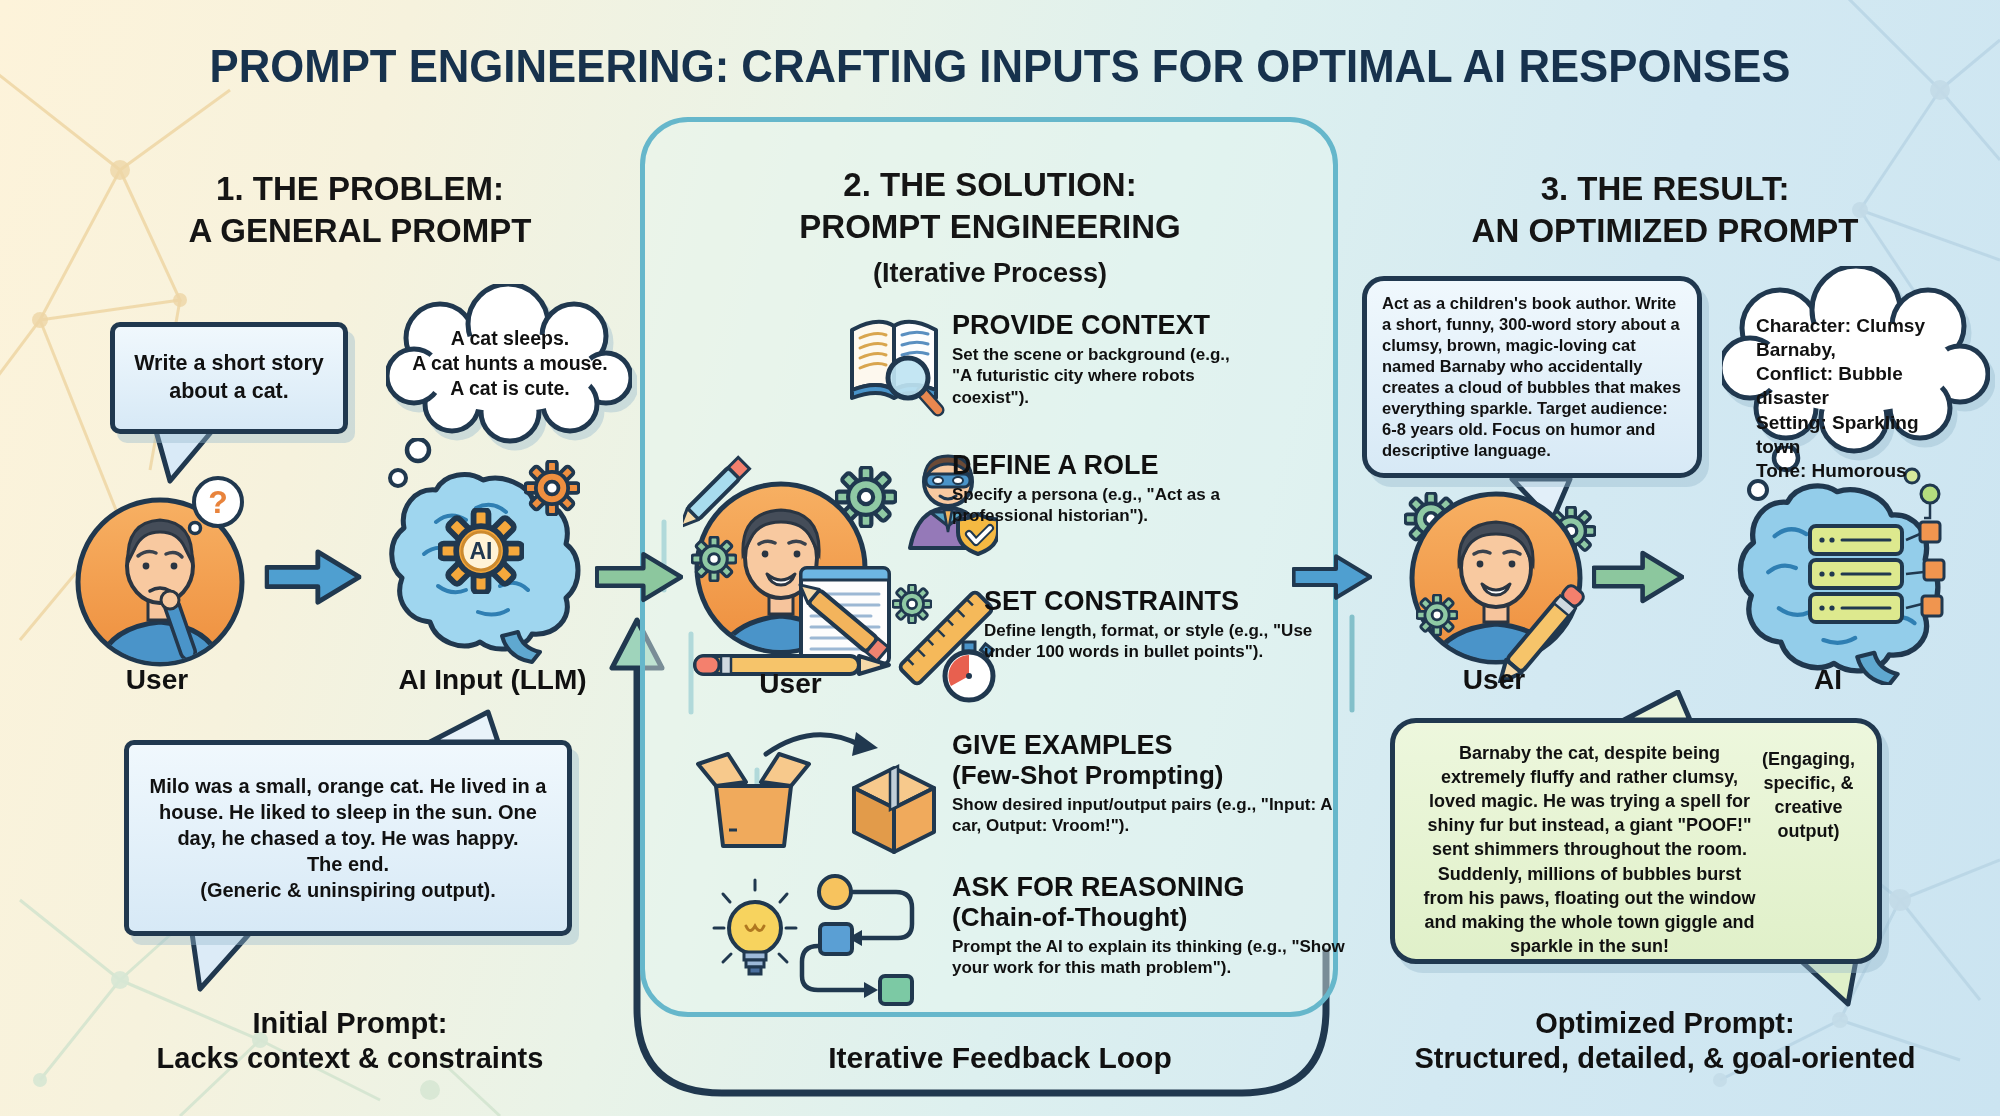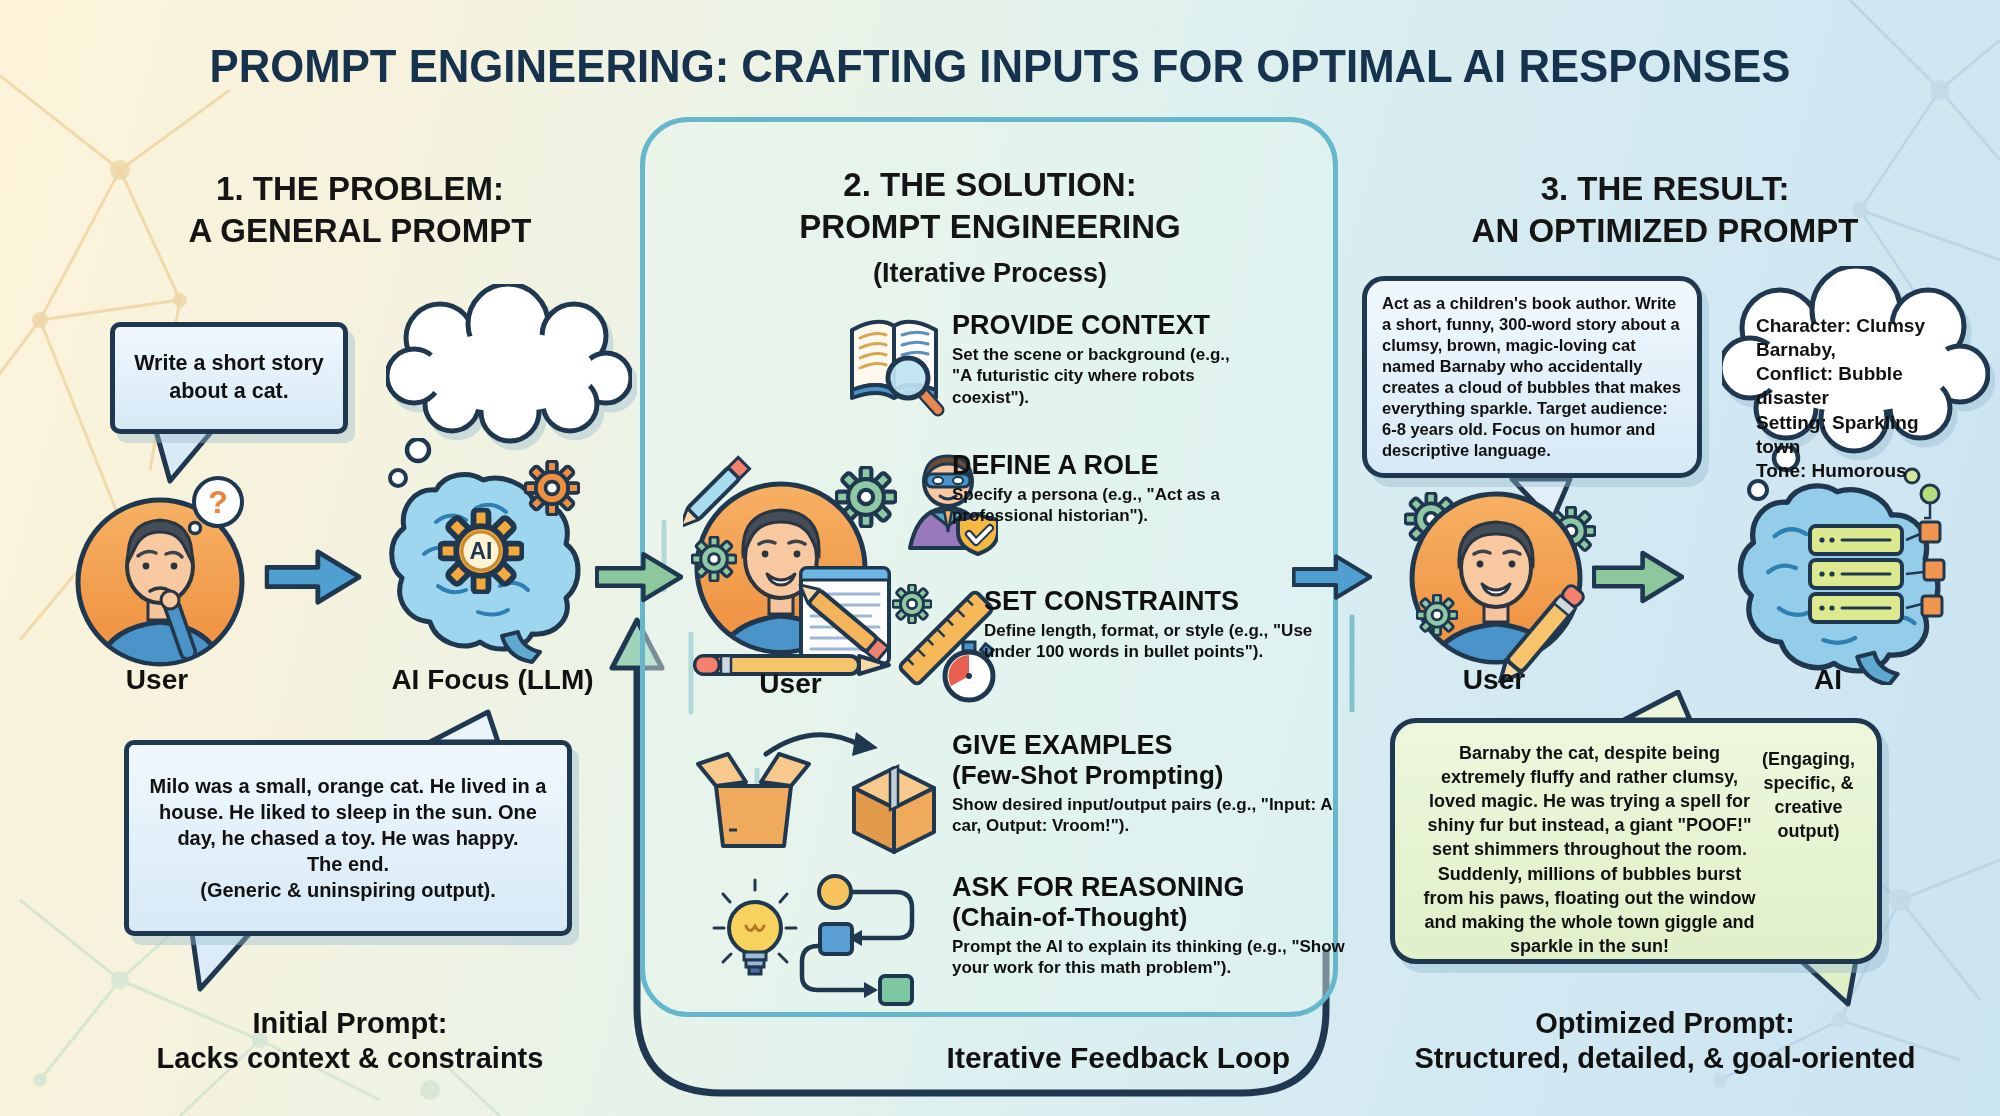--- a/index.html
+++ b/index.html
@@ -141,20 +141,23 @@
         <circle cx="122" cy="40" r="40"></circle>
         <circle cx="188" cy="52" r="32"></circle>
       <circle cx="220" cy="94" r="25"></circle>
         <circle cx="184" cy="120" r="27"></circle>
         <circle cx="124" cy="128" r="29"></circle>
       <circle cx="66" cy="120" r="27"></circle>
         <circle cx="28" cy="92" r="27"></circle>
     </g>
     <ellipse cx="123" cy="88" rx="86" ry="40" fill="#ffffff"></ellipse>
   </svg>
+  <div class="abs z3 cloud-text" style="left:404px;top:326px;width:212px;font-size:19.5px;line-height:1.28;">A cat sleeps.
+A cat hunts a mouse.
+A cat is cute.</div>
   <svg class="abs z2" style="left:382px;top:438px" width="60" height="60" viewBox="0 0 60 60">
     <circle cx="36" cy="12" r="11" fill="#fff" stroke="#20384f" stroke-width="4.5"></circle>
     <circle cx="16" cy="40" r="8" fill="#fff" stroke="#20384f" stroke-width="4"></circle>
   </svg>
 
   <svg class="abs z2" style="left:68px;top:470px" width="185" height="210" viewBox="0 0 185 210">
     <defs>
         <clipPath id="clipU1">
           <circle cx="92" cy="112" r="80"></circle>
         </clipPath>
@@ -194,21 +197,21 @@
       <path d="M58 134 q14 10 28 4"></path>
         <path d="M120 134 q16 -8 28 4"></path>
         <path d="M98 160 q16 6 30 -2"></path>
     </g>
     <path d="M138 180 q4 16 22 20 l-8 10 q-24 -4 -30 -26 z" fill="#5fa8d0" stroke="#20384f" stroke-width="4" stroke-linejoin="round"></path>
     <use href="#gear" x="58" y="56" width="86" height="86" style="color:#f5a83c"></use>
     <circle cx="101" cy="99" r="19" fill="#fff3d6" stroke="#cc8a2e" stroke-width="3"></circle>
     <text x="101" y="107" font-size="23" font-weight="700" fill="#20384f" text-anchor="middle">AI</text>
     <use href="#gear" x="144" y="8" width="56" height="56" style="color:#ef8f3f"></use>
   </svg>
-  <div class="abs z2 fig-label" style="left:360px;top:664px;width:265px;">AI Focus (LLM)</div>
+  <div class="abs z2 fig-label" style="left:360px;top:664px;width:265px;">AI Input (LLM)</div>
 
   <svg class="abs z3" style="left:595px;top:548px;color:#8cc79e" width="88" height="58" viewBox="0 0 100 60">
       <use href="#block-arrow"></use>
     </svg>
 
   <svg class="abs z2" style="left:428px;top:708px" width="72" height="36" viewBox="0 0 72 36">
     <polygon points="2,34 70,34 60,4" fill="#e8f3fa" stroke="#20384f" stroke-width="5" stroke-linejoin="round"></polygon>
   </svg>
   <svg class="abs z2" style="left:182px;top:931px" width="75" height="64" viewBox="0 0 75 64">
     <polygon points="10,2 68,2 18,58" fill="#dcebf7" stroke="#20384f" stroke-width="5" stroke-linejoin="round"></polygon>
@@ -398,21 +401,21 @@
     <g>
       <rect x="12" y="206" width="164" height="18" rx="9" fill="#f6c46a" stroke="#20384f" stroke-width="4"></rect>
       <rect x="12" y="206" width="24" height="18" rx="8" fill="#f4806d" stroke="#20384f" stroke-width="3"></rect>
       <rect x="38" y="206" width="10" height="18" fill="#cfd8df" stroke="#20384f" stroke-width="2.5"></rect>
       <polygon points="176,206 206,215 176,224" fill="#f6d9a8" stroke="#20384f" stroke-width="4" stroke-linejoin="round"></polygon>
       <polygon points="206,215 197,212 197,218" fill="#20384f"></polygon>
     </g>
   </svg>
   <div class="abs z2 fig-label" style="left:723px;top:668px;width:135px;">User</div>
 
-  <div class="abs z2 caption" style="left:710px;top:1040px;width:580px;font-size:30px;text-align:right;">Iterative Feedback Loop</div>
+  <div class="abs z2 caption" style="left:710px;top:1040px;width:580px;font-size:30px;">Iterative Feedback Loop</div>
 
   <div class="abs z2 sec-heading" style="left:1380px;top:168px;width:570px;">3. THE RESULT:
 AN OPTIMIZED PROMPT</div>
 
   <svg class="abs z3" style="left:1292px;top:548px;color:#4f9fd0" width="80" height="58" viewBox="0 0 100 60">
       <use href="#block-arrow"></use>
     </svg>
 
   <svg class="abs z2" style="left:1508px;top:477px" width="66" height="48" viewBox="0 0 66 48">
     <polygon points="4,2 62,2 44,44" fill="#e2eff9" stroke="#20384f" stroke-width="5" stroke-linejoin="round"></polygon>

